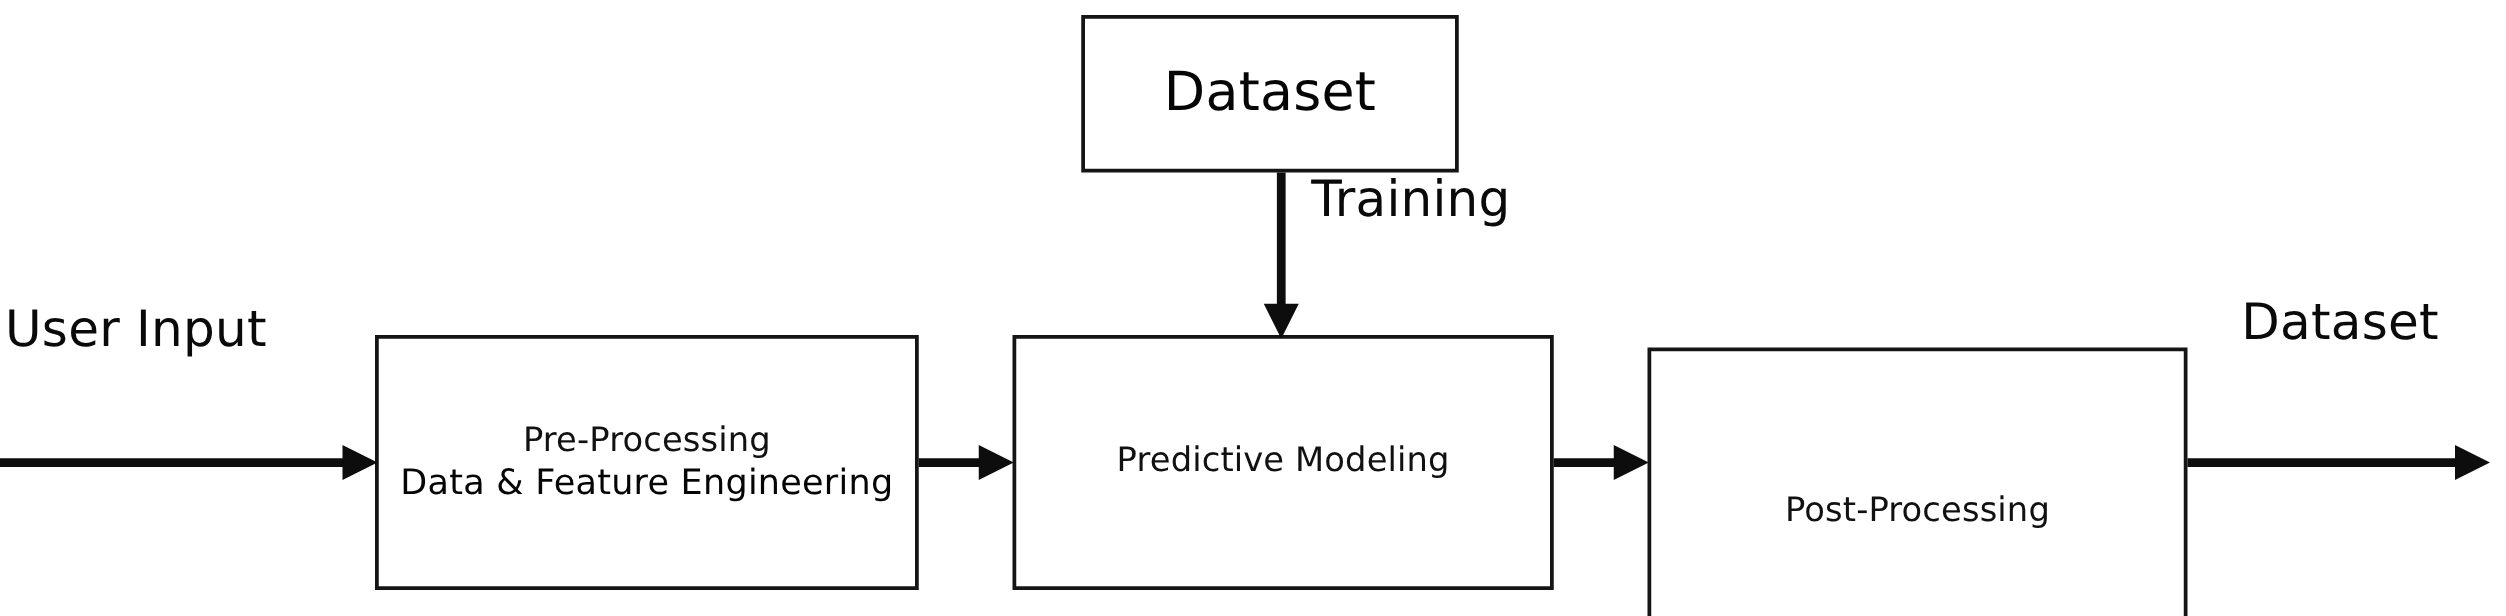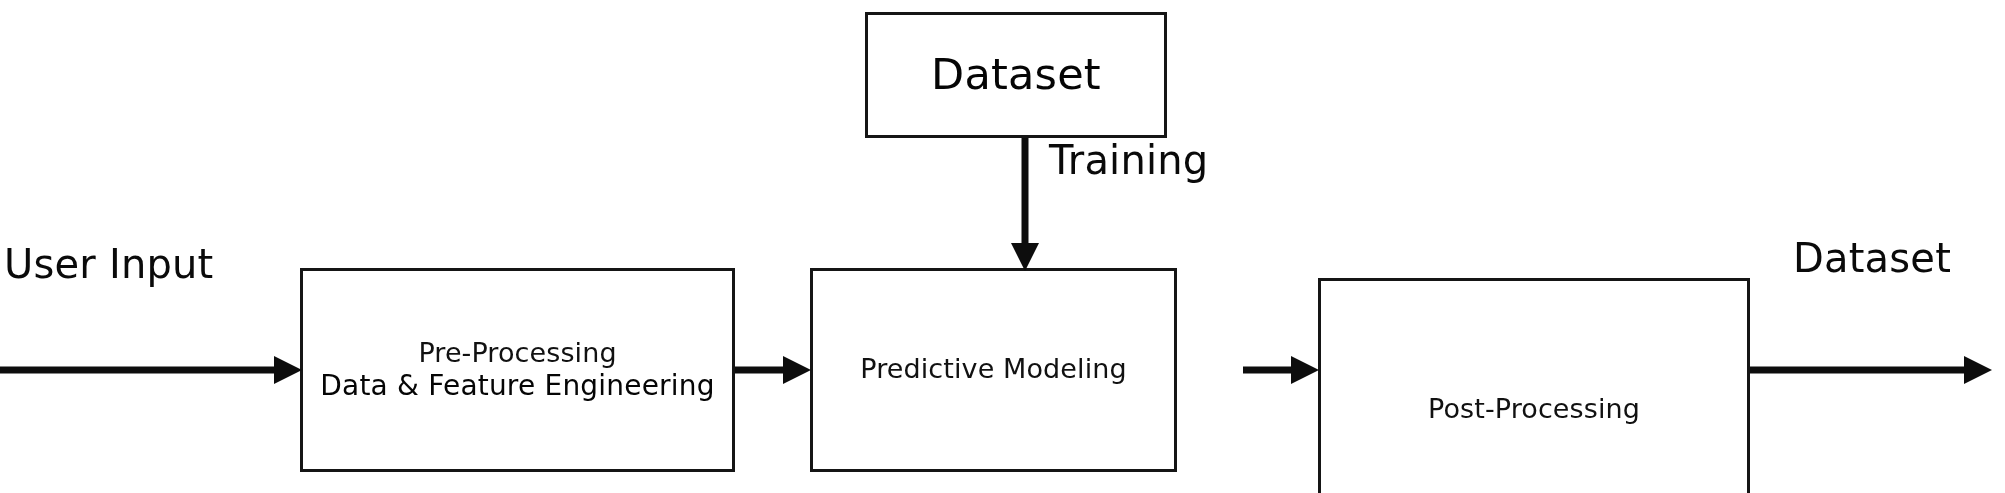--- a/index.html
+++ b/index.html
@@ -46,21 +46,21 @@
     color: #050505;
     max-width: 96%;
   }
   .node.single .title {
     font-size: 43px;
   }
 
   
   #node-dataset   { left: 865px;  top: 12px;  width: 302px; height: 126px; }
   #node-preproc   { left: 300px;  top: 268px; width: 435px; height: 204px; }
-  #node-model     { left: 810px;  top: 268px; width: 367px; height: 204px; }
+  #node-model     { left: 810px;  top: 268px; width: 433px; height: 204px; }
   #node-postproc  { left: 1318px; top: 278px; width: 432px; height: 264px; text-align: right; }
 
   
   .edge {
     position: absolute;
   }
   .edge svg { display: block; overflow: visible; }
 
   
   .edge-label {

